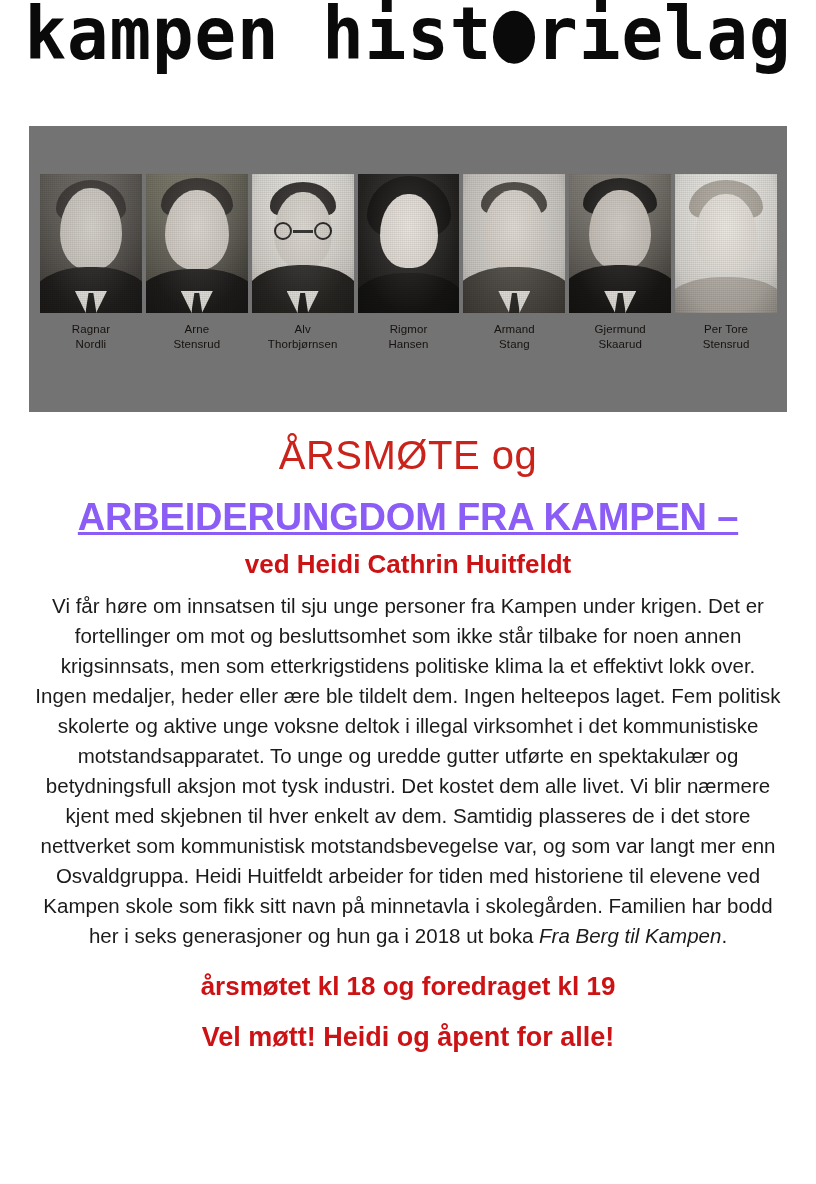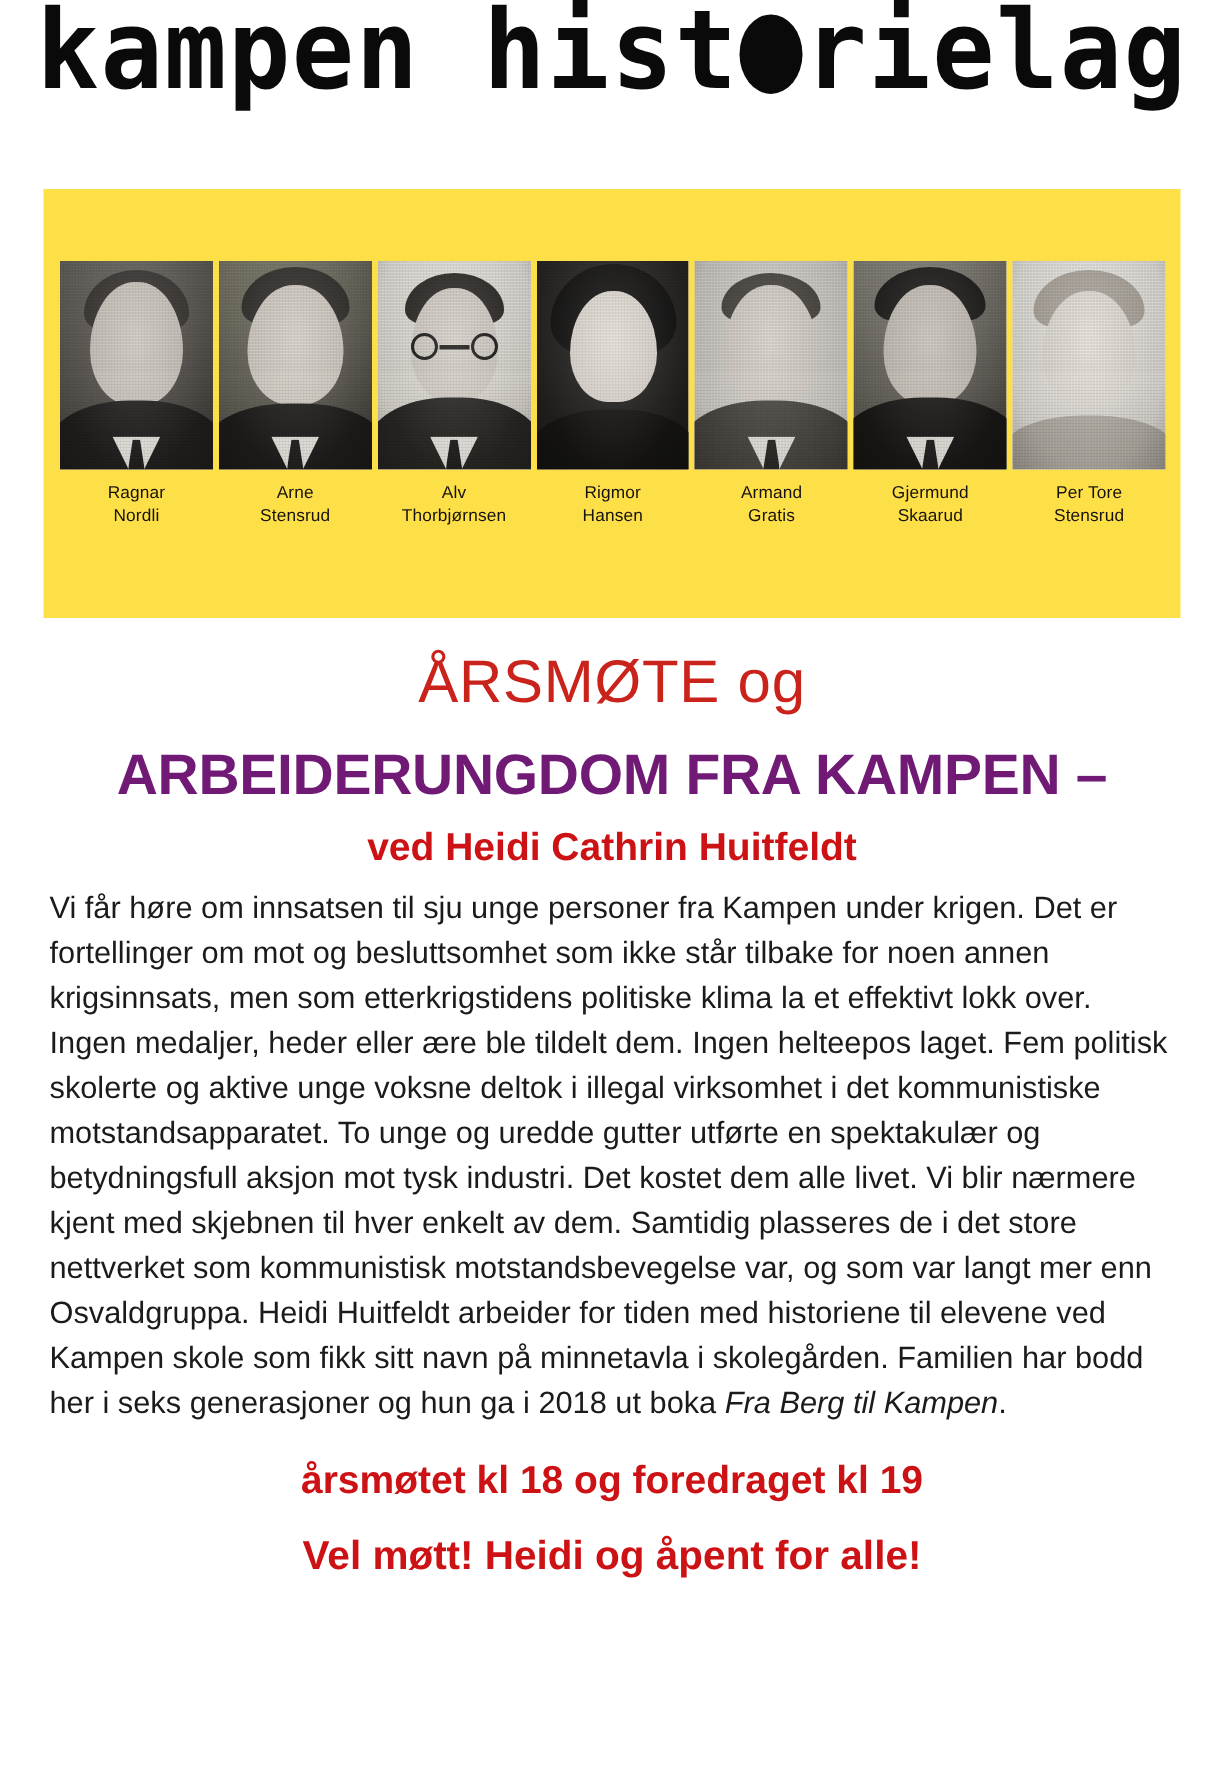--- a/index.html
+++ b/index.html
@@ -49,21 +49,21 @@
     top: 4px;
   }
 
   
   .banner {
     position: absolute;
     left: 29px;
     top: 126px;
     width: 758px;
     height: 286px;
-    background: #fde047;
+    background: #737373;
     box-sizing: border-box;
   }
   .photo-strip {
     position: absolute;
     left: 11px;
     top: 48px;
     width: 737px;
     height: 139px;
     display: flex;
     gap: 4px;
@@ -186,22 +186,23 @@
     line-height: 50px;
     font-weight: 400;
     color: #c9231c;
     letter-spacing: .5px;
   }
   .h-main1 {
     margin-top: 14px;
     font-size: 38px;
     line-height: 47px;
     font-weight: 700;
-    color: #701a75;
+    color: #8b5cf6;
     letter-spacing: -.2px;
+    text-decoration: underline;
   }
   .h-main2 {
     margin-top: 5px;
     font-size: 33px;
     line-height: 42px;
     font-weight: 700;
     color: #cc1214;
     letter-spacing: -.1px;
   }
   .h-speaker {
@@ -209,20 +210,21 @@
     font-size: 26px;
     line-height: 33px;
     font-weight: 700;
     color: #cc1214;
   }
 
   
   .body-text {
     margin: 10px auto 0;
     width: 750px;
+    text-align: center;
     font-size: 20.5px;
     line-height: 30px;
     color: #1b1b1b;
     font-weight: 400;
   }
   .body-text .book { font-style: italic; }
 
   
   .footer { margin-top: 18px; text-align: center; }
   .f-line1 {
@@ -353,21 +355,21 @@
     <div class="name-cell">
       <div>Alv</div>
       <div>Thorbjørnsen</div>
     </div>
     <div class="name-cell">
       <div>Rigmor</div>
       <div>Hansen</div>
     </div>
     <div class="name-cell">
       <div>Armand</div>
-      <div>Gratis</div>
+      <div>Stang</div>
     </div>
     <div class="name-cell">
       <div>Gjermund</div>
       <div>Skaarud</div>
     </div>
     <div class="name-cell">
       <div>Per Tore</div>
       <div>Stensrud</div>
     </div>
   </div>

